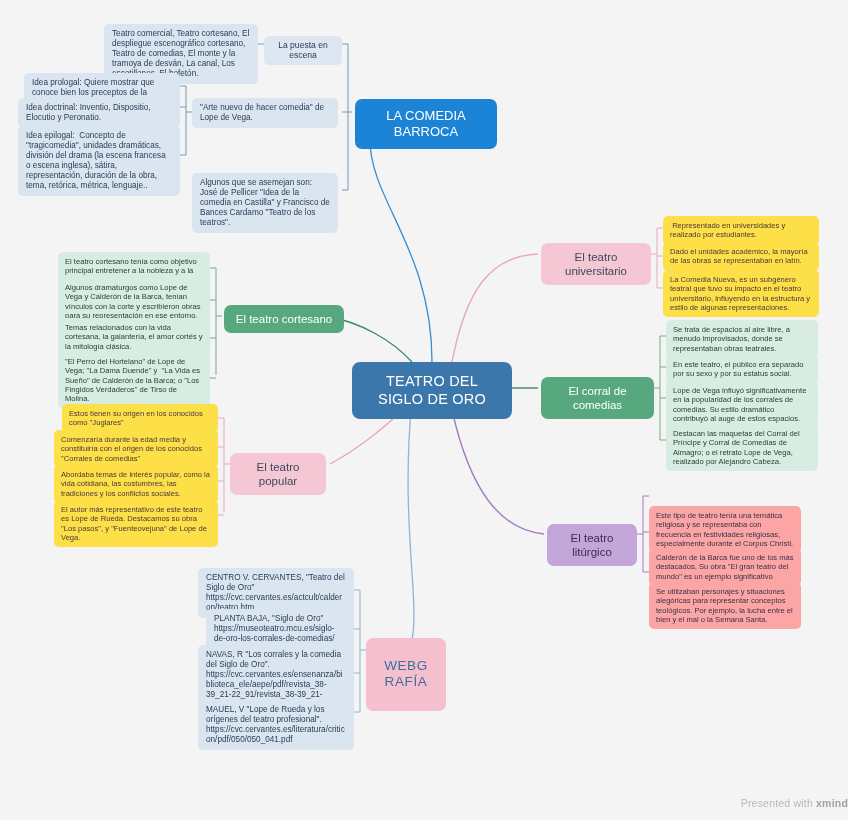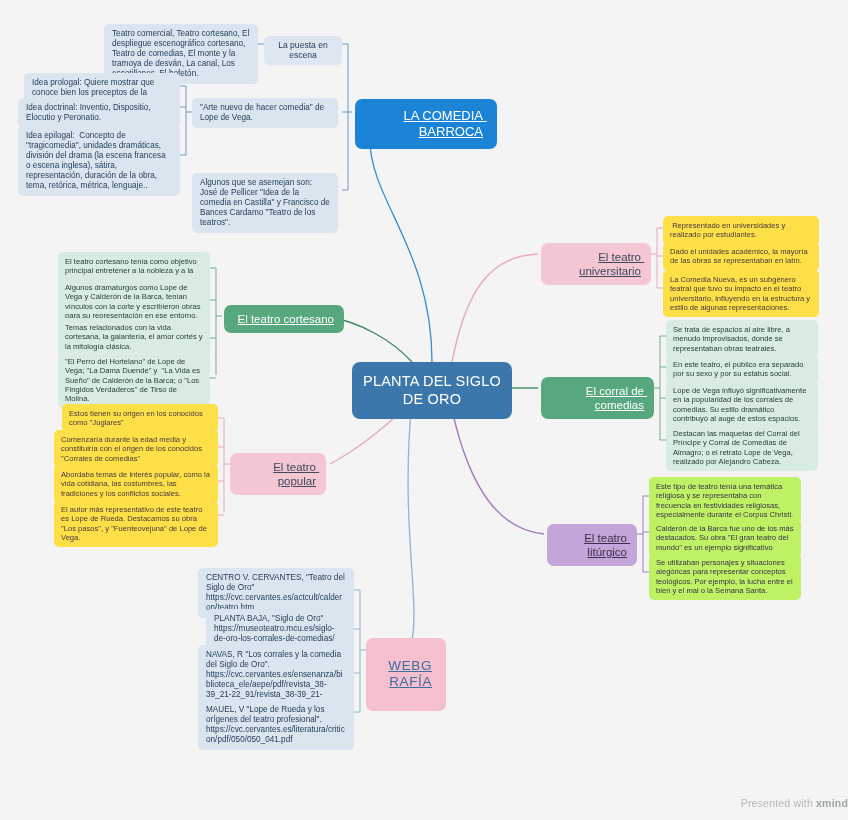--- a/index.html
+++ b/index.html
@@ -42,24 +42,23 @@
     color: #ffffff;
     font-size: 14.5px;
     text-align: center;
     border-radius: 8px;
     padding: 11px 10px;
     letter-spacing: .2px;
   }
   
   .branch {
     font-size: 11.5px;
-    text-align: right;
+    text-align: center;
     padding: 7px 10px;
     border-radius: 7px;
-    text-decoration: underline;
   }
   .branch.green {
     background: #57a87f;
     color: #ffffff;
   }
   .branch.pink {
     background: #f5c6d3;
     color: #3c4a5a;
   }
   .branch.purple {
@@ -87,22 +86,23 @@
   }
   .leaf.greenpale {
     background: #d9ece1;
     color: #22403a;
   }
   .leaf.pinkpale {
     background: #fde047;
     color: #4a3740;
   }
   .leaf.purplepale {
-    background: #bef264;
+    background: #fca5a5;
     color: #39304a;
+    margin-top: 29px;
   }
   .leaf.mid {
     background: #dbe5f0;
     color: #27405a;
     font-size: 8.2px;
     padding: 5px 8px;
     text-align: left;
   }
   .leaf.midlabel {
     background: #dde6f1;
@@ -187,21 +187,21 @@
     <path d="M660,440 L666,440" fill="none" stroke="#6fae8c" stroke-width="1"></path>
 
     <path d="M452,410 C470,490 500,530 544,534" fill="none" stroke="#a37cc4" stroke-width="1.4"></path>
     <path d="M637,534 L643,534" fill="none" stroke="#a37cc4" stroke-width="1"></path>
     <path d="M643,496 L643,572" fill="none" stroke="#a37cc4" stroke-width="1"></path>
     <path d="M643,496 L649,496" fill="none" stroke="#a37cc4" stroke-width="1"></path>
     <path d="M643,532 L649,532" fill="none" stroke="#a37cc4" stroke-width="1"></path>
     <path d="M643,572 L649,572" fill="none" stroke="#a37cc4" stroke-width="1"></path>
   </svg>
 
-  <div class="node central" style="left:352px; top:362px; width:160px;">PLANTA DEL SIGLO DE ORO</div>
+  <div class="node central" style="left:352px; top:362px; width:160px;">TEATRO DEL SIGLO DE ORO</div>
 
   <div class="node branch blue" style="left:355px; top:99px; width:142px;">LA COMEDIA BARROCA</div>
 
   <div class="node leaf midlabel" style="left:264px; top:36px; width:78px;">La puesta en escena</div>
 
   <div class="node leaf mid" style="left:104px; top:24px; width:154px;">Teatro comercial, Teatro cortesano, El despliegue escenográfico cortesano, Teatro de comedias, El monte y la tramoya de desván, La canal, Los escotillones, El bofetón.</div>
 
   <div class="node leaf mid" style="left:192px; top:98px; width:146px;">"Arte nuevo de hacer comedia" de Lope de Vega.</div>
 
   <div class="node leaf mid" style="left:24px; top:73px; width:156px;">Idea prologal: Quiere mostrar que conoce bien los preceptos de la antigüedad del teatro</div>

